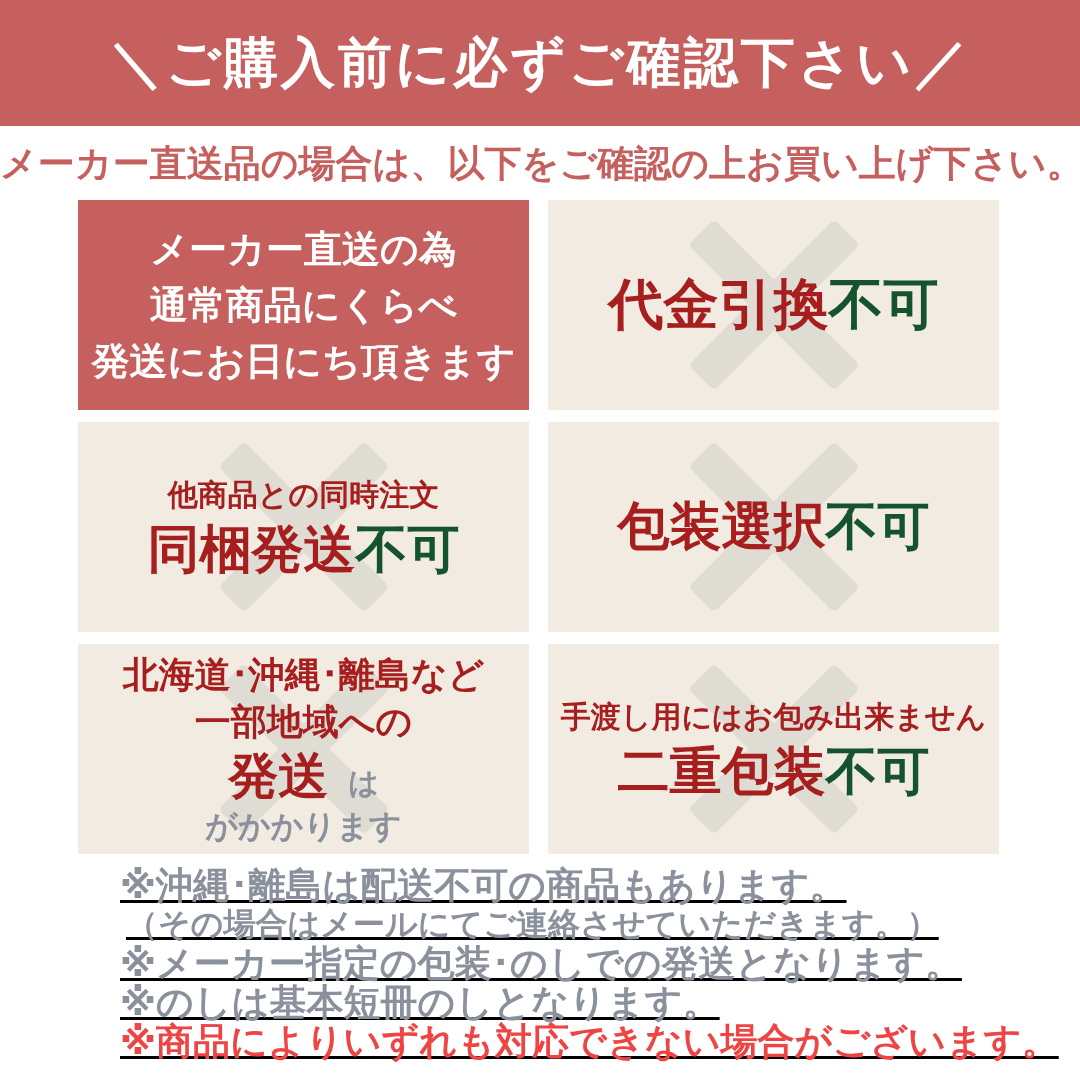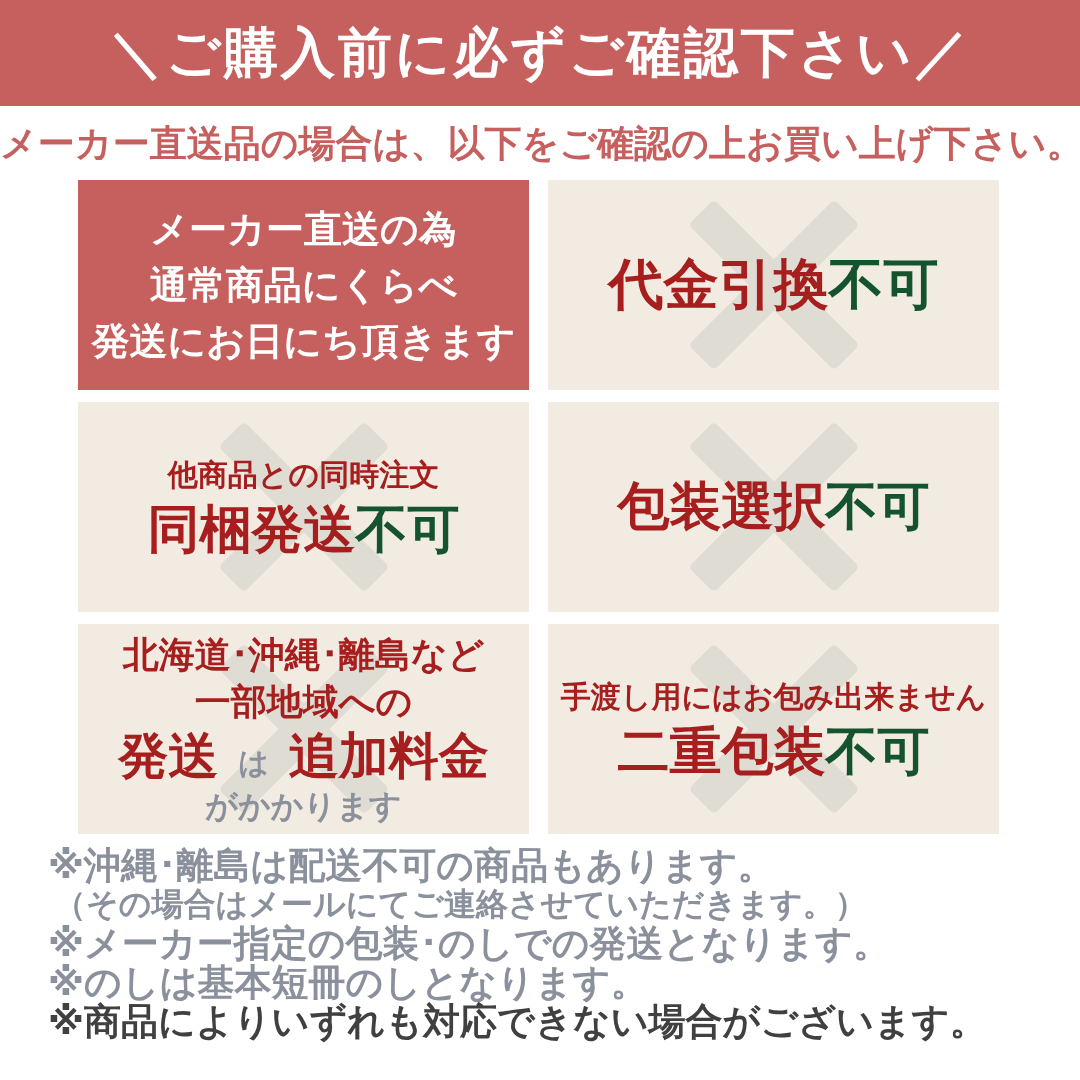--- a/index.html
+++ b/index.html
@@ -4,21 +4,21 @@
 <style>
   html, body { margin:0; padding:0; }
   body {
     width:1080px; height:1080px;
     background:#ffffff;
     font-family:"DejaVu Sans", sans-serif;
     overflow:hidden;
   }
   
   .banner {
-    width:1080px; height:106px;
+    width:1080px; height:126px;
     background:#c6605e;
     display:flex; align-items:center; justify-content:center;
   }
   .banner h1 {
     margin:0; color:#ffffff;
     font-size:54px; font-weight:600; letter-spacing:3px;
     white-space:nowrap;
   }
   
   .subtitle {
@@ -83,27 +83,27 @@
     line-height:1.2; white-space:nowrap;
   }
   .fee-line .big      { color:#a61e1e; font-size:50px; font-weight:700; }
   .fee-line .particle { color:#8b919c; font-size:30px; font-weight:700; }
   .tail-line {
     position:relative; z-index:1;
     color:#8b919c; font-size:32px; font-weight:700; line-height:1.3;
     white-space:nowrap;
   }
   
-  .notes { margin:12px 0 0 48px; }
+  .notes { margin:12px 0 0 120px;text-decoration:underline; }
   .note {
     color:#8b919c; font-size:37px; font-weight:600;
     line-height:39px; white-space:nowrap;
   }
   .note.paren { font-size:32px; padding-left:6px; }
-  .note.red   { color:#404040; }
+  .note.red   { color:#ef4444; }
 </style>
 </head>
 <body>
 
 <div>
 
   <header class="banner">
     <h1>＼ご購入前に必ずご確認下さい／</h1>
   </header>
 
@@ -139,21 +139,20 @@
       </div>
     </div>
 
     <div class="box beige-box">
       <div class="xmark"></div>
       <div class="small-line">北海道･沖縄･離島など</div>
       <div class="small-line">一部地域への</div>
       <div class="fee-line">
         <span class="big">発送</span>
           <span class="particle">は</span>
-          <span class="big">追加料金</span>
       </div>
       <div class="tail-line">がかかります</div>
     </div>
 
     <div class="box beige-box">
       <div class="xmark"></div>
       <div class="note-line">手渡し用にはお包み出来ません</div>
       <div class="main-line sz52">
         <span class="red">二重包装</span><span class="gray">不可</span>
       </div>

